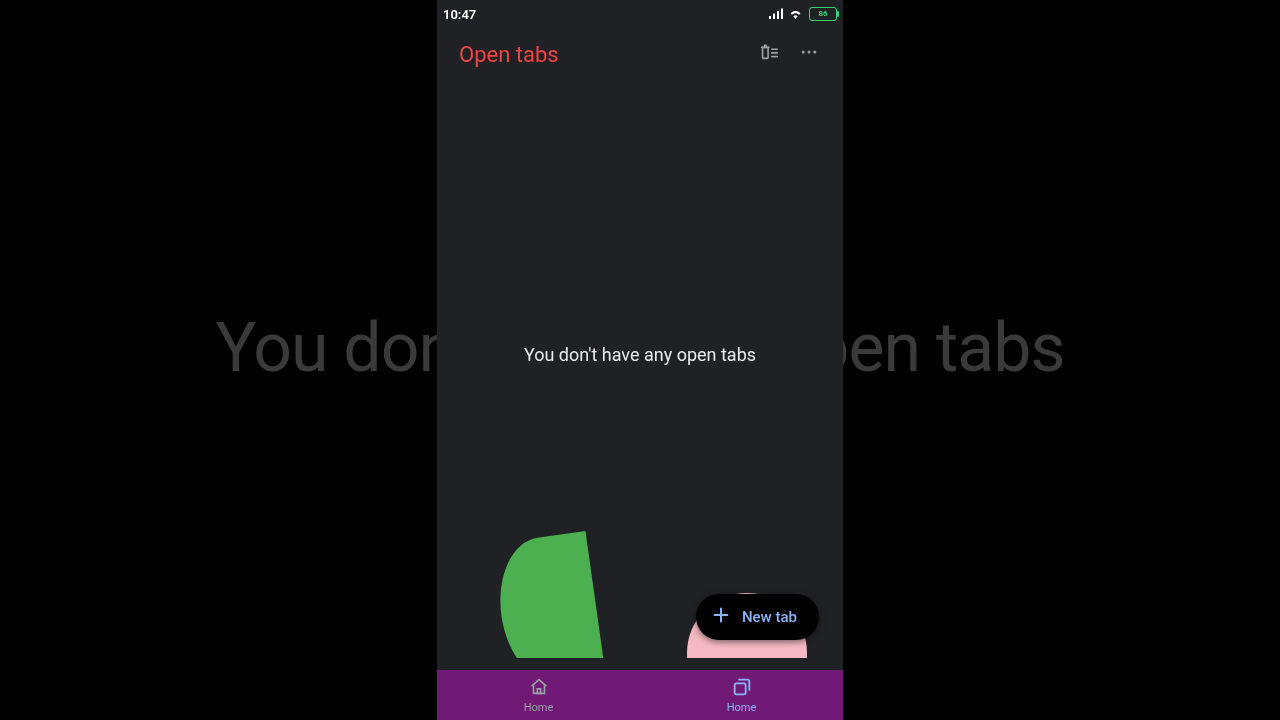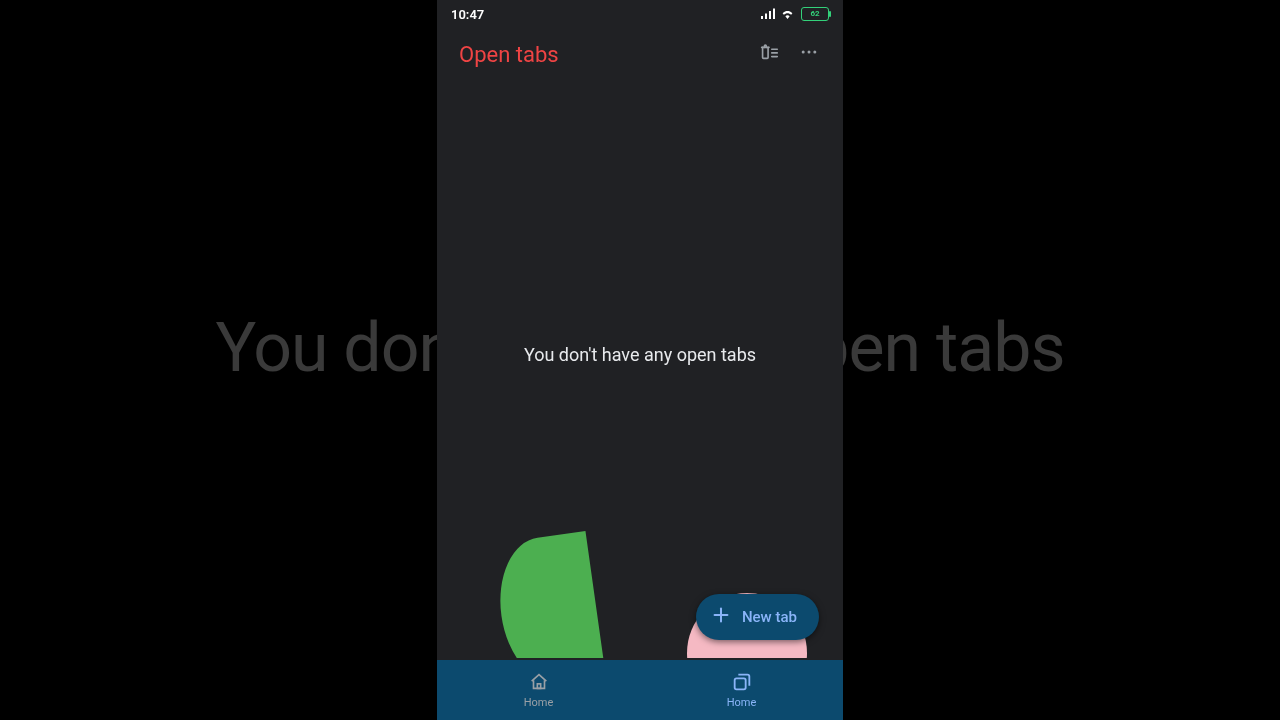--- a/index.html
+++ b/index.html
@@ -36,21 +36,21 @@
     top: 0;
     width: 406px;
     height: 720px;
     background: #202124;
     overflow: hidden;
   }
 
   
   .status-bar {
     height: 24px;
-    padding: 0 14px;
+    padding: 0 6px;
     display: flex;
     align-items: center;
     justify-content: space-between;
     font-size: 13px;
     font-weight: 600;
     color: #fff;
     position: relative;
     margin-top: 2px;
   }
   .status-right {
@@ -151,21 +151,21 @@
     border-radius: 60px;
   }
 
   
   .fab {
     position: absolute;
     right: 24px;
     bottom: 80px;
     height: 46px;
     padding: 0 22px 0 14px;
-    background: #0c4a6e;
+    background: #000000;
     border-radius: 24px;
     display: flex;
     align-items: center;
     gap: 10px;
     box-shadow: 0 2px 6px rgba(0,0,0,0.5);
     cursor: pointer;
     text-align: center;
   }
   .fab .plus { color: #8ab4f8; }
   .fab-label {
@@ -173,22 +173,22 @@
     font-size: 15px;
     font-weight: 500;
   }
 
   
   .bottom-nav {
     position: absolute;
     left: 0;
     right: 0;
     bottom: 0;
-    height: 60px;
-    background: #0c4a6e;
+    height: 50px;
+    background: #701a75;
     display: flex;
   }
   .nav-item {
     flex: 1;
     display: flex;
     flex-direction: column;
     align-items: center;
     justify-content: center;
     gap: 3px;
     color: #9aa0a6;
@@ -218,21 +218,21 @@
               <rect x="12" y="0.5" width="2" height="10.5"></rect>
             </g>
           </svg>
       </span>
       <span class="wifi-icon">
         <svg width="15" height="11" viewBox="0 0 24 18">
             <path fill="currentColor" d="M12 18l3.5-4.5c-1-0.9-2.2-1.5-3.5-1.5s-2.5 0.6-3.5 1.5L12 18zM4 8.5 6 11c1.7-1.6 3.8-2.5 6-2.5s4.3 0.9 6 2.5l2-2.5C17.4 6 14.8 5 12 5S6.6 6 4 8.5z"></path>
           </svg>
       </span>
       <span class="battery">
-        <span class="battery-level">62</span>
+        <span class="battery-level">86</span>
       </span>
     </div>
   </div>
 
   <div class="app-header">
     <div class="app-title">Open tabs</div>
     <div class="header-action">
       <span>
         <svg width="22" height="22" viewBox="0 0 24 24" fill="none" stroke="currentColor" stroke-width="1.8" stroke-linecap="round">
           <path d="M4 7h8"></path>

